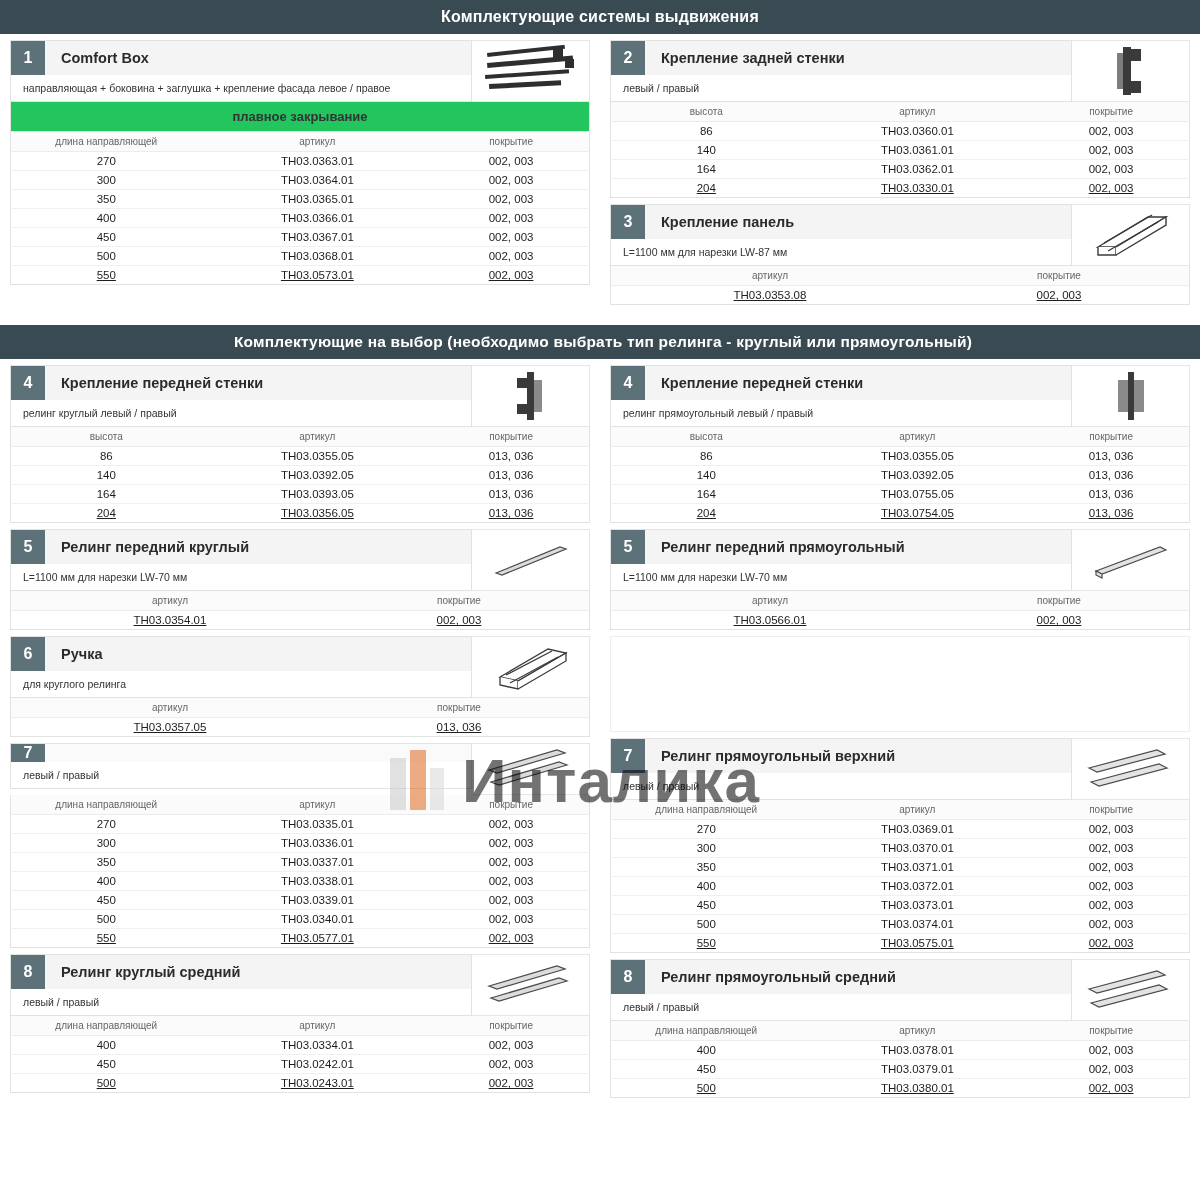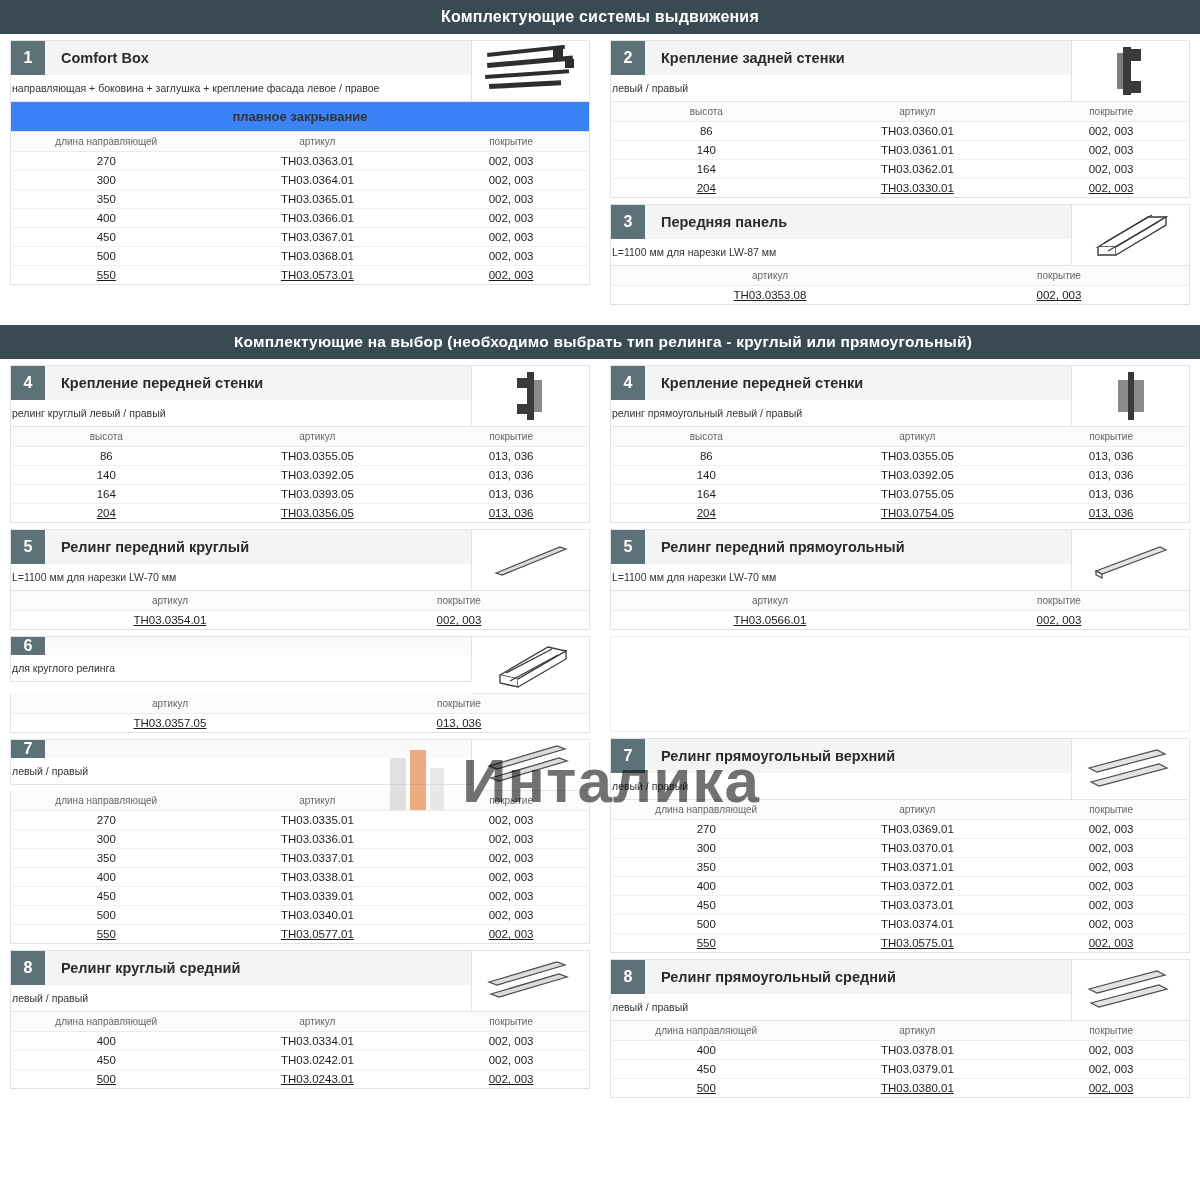--- a/index.html
+++ b/index.html
@@ -60,23 +60,23 @@
     align-items: center;
     padding: 9px 16px;
     background: #f4f4f4;
   }
   .subrow {
     border: 1px solid #e2e2e2;
     border-top: none;
     background: #fff;
     font-size: 10.5px;
     color: #333;
-    padding: 7px 1px;
-  }
-  .subrow.center { text-align: center; font-size: 13px; font-weight: bold; color: #333; background:#3b82f6; }
+    padding: 7px 12px;
+  }
+  .subrow.center { text-align: center; font-size: 13px; font-weight: bold; color: #333; background:#22c55e; }
 
   
   .card-block { display: flex; }
   .card-left { flex: 1; }
   .card-img {
     width: 118px; min-width: 118px;
     border: 1px solid #e6e6e6;
     border-left: none;
     display: flex; align-items: center; justify-content: center;
     background: #fff;
@@ -285,21 +285,21 @@
                 </tr>
               </tbody>
           </table>
         </div>
 
         <div class="card">
           <div class="card-block">
             <div class="card-left">
               <div class="card-head">
                 <div class="num">3</div>
-                <div class="title">Передняя панель</div>
+                <div class="title">Крепление панель</div>
               </div>
               <div class="subrow">L=1100 мм для нарезки LW-87 мм</div>
             </div>
             <div class="card-img">
               <svg width="90" height="60" viewBox="0 0 90 60">
                 <g stroke="#3a3a3a" stroke-width="1.4" fill="#ffffff">
                   <path d="M12 42 L62 12 L80 12 L30 42 Z"></path>
                   <path d="M12 42 L12 50 L30 50 L30 42"></path>
                   <path d="M30 42 L80 12 L80 20 L30 50"></path>
                   <line x1="18" y1="38" x2="66" y2="10"></line>
@@ -421,20 +421,21 @@
                 </tr>
               </tbody>
           </table>
         </div>
 
         <div class="card">
           <div class="card-block">
             <div class="card-left">
               <div class="card-head">
                 <div class="num">6</div>
+                <div class="title">Ручка</div>
               </div>
               <div class="subrow">для круглого релинга</div>
             </div>
             <div class="card-img">
               <svg width="90" height="56" viewBox="0 0 90 56">
                 <g stroke="#3a3a3a" stroke-width="1.3" fill="#ffffff">
                   <path d="M14 38 L62 10 L80 14 L32 42 Z"></path>
                   <path d="M14 38 L14 46 L32 50 L32 42"></path>
                   <path d="M32 42 L80 14 L80 22 L32 50"></path>
                   <line x1="20" y1="36" x2="66" y2="12"></line>

